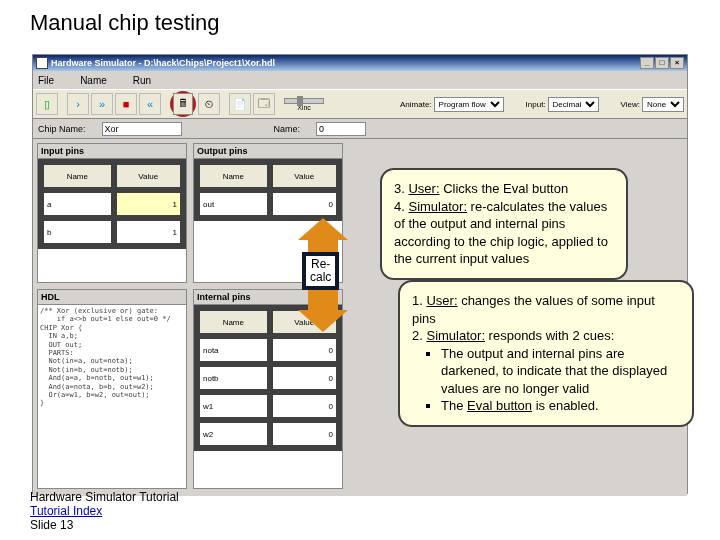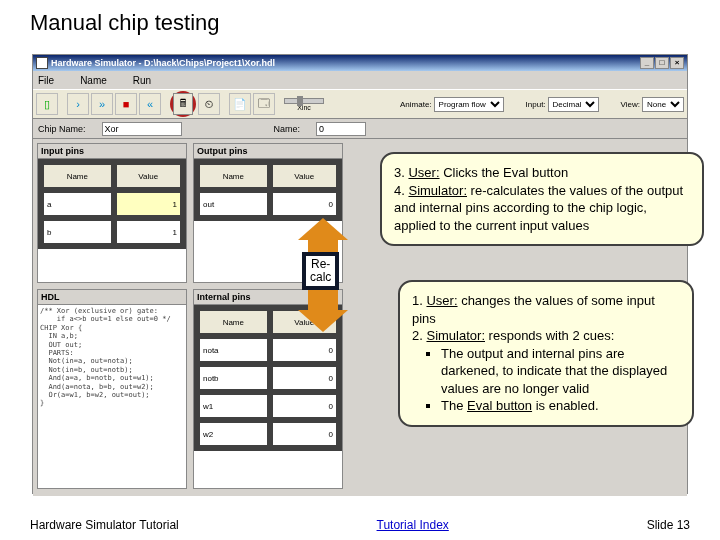--- a/index.html
+++ b/index.html
@@ -31,21 +31,21 @@
   .hdl-box { position: absolute; background: #fff; border: 1px solid #888; font-size: 7px; padding: 2px; color: #444; line-height: 1.2; overflow: hidden; }
   
   .callout { position: absolute; background: #ffffe0; border: 2px solid #404040; border-radius: 14px; padding: 10px 12px; font-size: 13px; line-height: 1.35; color: #000; }
   .callout ul { list-style: square; margin-left: 29px; }
   .callout .u { text-decoration: underline; }
   .recalc-arrow { position: absolute; }
   .recalc-arrow .shaft { background: #e08a1a; }
   .recalc-arrow .head-up { width: 0; height: 0; border-left: 25px solid transparent; border-right: 25px solid transparent; border-bottom: 22px solid #e08a1a; }
   .recalc-arrow .head-down { width: 0; height: 0; border-left: 25px solid transparent; border-right: 25px solid transparent; border-top: 22px solid #e08a1a; }
   .recalc-label { position: absolute; background: #fff; border: 4px solid #0f172a; font-size: 12px; padding: 2px 4px; text-align: center; line-height: 1.1; }
-  .footer { position: absolute; bottom: 8px; left: 0; width: 720px; display: flex; justify-content: space-between; padding: 0 30px; font-size: 12px; }
+  .footer { position: absolute; bottom: 8px; left: 0; width: 720px; display: flex; justify-content: space-between; padding: 0 30px; font-size: 12px; flex-direction: column; }
   .footer a { color: #0000cc; text-decoration: underline; }
 </style>
 </head>
 <body>
 
 <div class="slide">
   <div class="slide-title">Manual chip testing</div>
 
   <div class="app-screenshot">
     <div class="titlebar">
@@ -182,21 +182,21 @@
     </div>
   </div>
 
   <div class="recalc-arrow" style="top:218px;left:298px">
     <div class="head-up"></div>
     <div class="shaft" style="width:30px;height:70px;margin-left:10px"></div>
     <div class="head-down"></div>
   </div>
   <div class="recalc-label" style="top:252px;left:302px">Re-<br>calc</div>
 
-  <div class="callout" style="top:152px;left:380px;width:324px">
+  <div class="callout" style="top:168px;left:380px;width:248px">
     <div><span>3. </span><span class="u">User:</span><span> Clicks the Eval button</span></div>
     <div><span>4. </span><span class="u">Simulator:</span><span> re-calculates the values of the output and internal pins according to the chip logic, applied to the current input values</span></div>
   </div>
 
   <div class="callout" style="top:280px;left:398px;width:296px">
     <div><span>1. </span><span class="u">User:</span><span> changes the values of some input pins</span></div>
     <div><span>2. </span><span class="u">Simulator:</span><span> responds with 2 cues:</span></div>
     <ul>
       <li>The output and internal pins are darkened, to indicate that the displayed values are no longer valid</li>
       <li><span>The </span><span class="u">Eval button</span><span> is enabled.</span></li>

